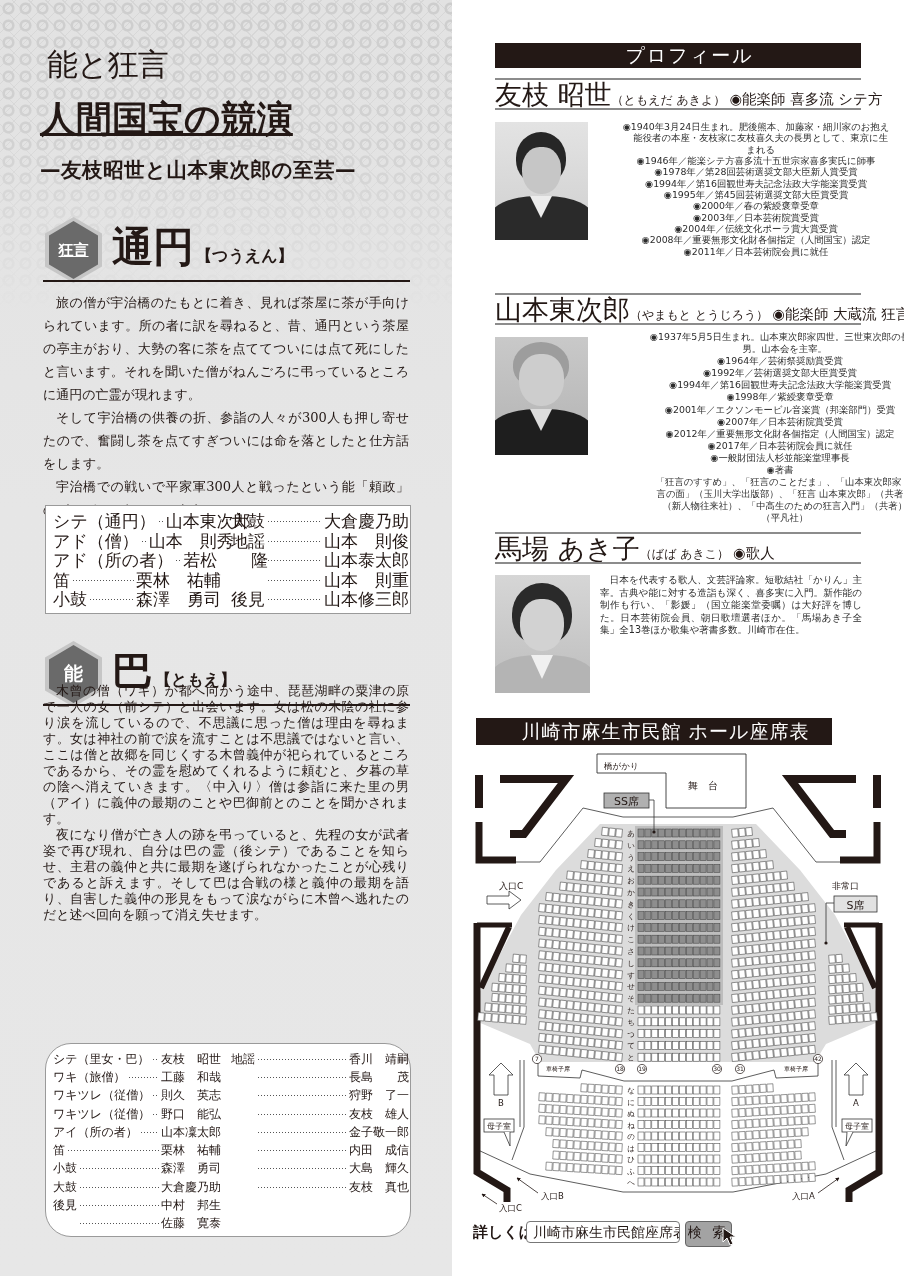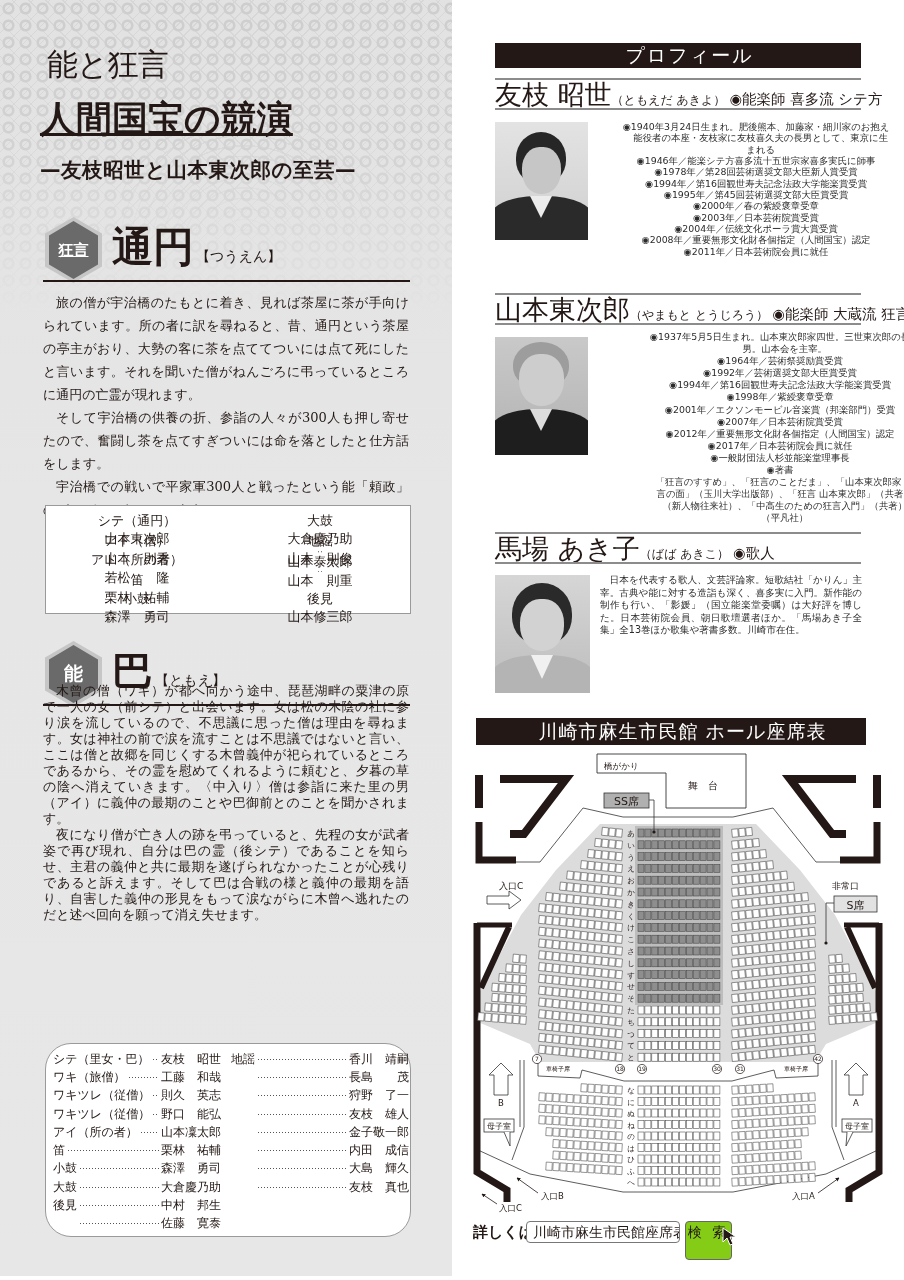--- a/index.html
+++ b/index.html
@@ -22,28 +22,28 @@
   -webkit-mask-image:linear-gradient(180deg,rgba(0,0,0,.7),transparent);mask-image:linear-gradient(180deg,rgba(0,0,0,.7),transparent);}
 
 .t-small{left:47px;top:44px;font-size:31px;letter-spacing:-1px;line-height:40px;white-space:nowrap;}
 .t-main{left:40px;top:88px;font-size:36px;font-weight:900;line-height:60px;white-space:nowrap;text-decoration:underline;}
 .t-sub{left:40px;top:157px;font-size:20.5px;font-weight:bold;line-height:26px;white-space:nowrap;letter-spacing:.5px;}
 
 .hex{position:absolute;width:57px;height:66px;background:#c6c6c6;clip-path:polygon(50% 0,100% 25%,100% 75%,50% 100%,0 75%,0 25%);}
 .hex-inner{position:absolute;left:4px;top:4px;right:4px;bottom:4px;background:#6a6a6a;clip-path:polygon(50% 0,100% 25%,100% 75%,50% 100%,0 75%,0 25%);display:flex;align-items:center;justify-content:center;color:#ffffff;font-family:"DejaVu Sans","Liberation Sans",sans-serif;font-weight:bold;}
 .prog-title{left:112px;white-space:nowrap;line-height:52px;}
 .prog-title .pt{font-size:41px;font-weight:900;}
-.prog-title .pr{font-size:14px;font-weight:normal;margin-left:2px;}
+.prog-title .pr{font-size:16px;font-weight:bold;margin-left:2px;}
 .rule{left:43px;width:367px;height:2px;background:#231815;}
 .para-block{left:43px;width:366px;font-size:13px;text-align:justify;}
 .para-block p{text-indent:1em;}
 
 .cast{left:45px;width:366px;background:#ffffff;border:1px solid #9a9a9a;display:grid;grid-template-columns:168px 178px;column-gap:10px;padding:6px 6px 3px 7px;}
 .cast-row{display:flex;align-items:center;white-space:nowrap;}
-.cast-1 .cast-row{height:19.5px;font-size:13px;flex-direction:column;}
+.cast-1 .cast-row{height:19.5px;font-size:17px;}
 .cast-2 .cast-row{height:18.3px;font-size:12px;}
 .role:empty{width:2em;}
 .dots{flex:1;height:6px;margin:0 2px;min-width:6px;background-image:radial-gradient(circle,#555 0.7px,transparent 0.9px);background-size:3px 3px;background-repeat:repeat-x;background-position:0 50%;}
 .person{white-space:pre;}
 
 
 .bar{background:#231815;color:#ffffff;text-align:center;font-family:"DejaVu Sans","Liberation Sans",sans-serif;padding-left:23px;}
 .prof-header{left:495px;top:43px;width:366px;height:25px;line-height:25px;font-size:19px;letter-spacing:2px;}
 .name-rule{left:495px;width:366px;height:2px;background:#8c8c8c;}
 .name-row{left:495px;display:flex;align-items:baseline;white-space:nowrap;height:28px;}
@@ -72,27 +72,27 @@
 .photo-2 .ph-hair{left:18px;top:5px;width:56px;height:46px;background:#9d9d9d;}
 .photo-2 .ph-face{left:24px;top:17px;width:45px;height:52px;background:#cdcdcd;}
 .photo-2 .ph-body{left:-6px;top:72px;width:105px;height:50px;background:#1e1e1e;}
 .photo-2 .ph-collar{left:35px;top:72px;border-top:22px solid #dddddd;}
 .photo-3{left:495px;top:575px;width:95px;height:118px;background:linear-gradient(#d6d6d6,#bdbdbd);}
 .photo-3 .ph-hair{left:17px;top:8px;width:60px;height:62px;background:#2a2a2a;}
 .photo-3 .ph-face{left:25px;top:24px;width:44px;height:52px;background:#d2d2d2;}
 .photo-3 .ph-body{left:-4px;top:80px;width:103px;height:45px;background:#b4b4b4;}
 .photo-3 .ph-collar{left:36px;top:80px;border-top:24px solid #f0f0f0;}
 
-.seat-header{left:476px;top:718px;width:390px;height:27px;line-height:27px;font-size:19px;letter-spacing:1px;}
+.seat-header{left:476px;top:718px;width:356px;height:27px;line-height:27px;font-size:19px;letter-spacing:1px;}
 #seatmap{position:absolute;left:470px;top:745px;}
 #seatmap text{font-family:"DejaVu Sans","Liberation Sans",sans-serif;fill:#231815;}
 
 .search-prefix{left:473px;top:1222px;font-size:15px;font-weight:bold;line-height:21px;white-space:nowrap;}
 .search-input{left:526px;top:1221px;width:154px;height:22px;border:1px solid #777;border-radius:4px;font-size:14px;line-height:20px;padding-left:6px;background:#fff;white-space:nowrap;overflow:hidden;}
-.search-btn{left:685px;top:1221px;width:47px;height:39px;border:1px solid #666;border-radius:4px;background:#84cc16;font-size:14px;line-height:20px;text-align:center;letter-spacing:3px;white-space:nowrap;}
+.search-btn{left:685px;top:1221px;width:47px;height:26px;border:1px solid #666;border-radius:4px;background:#a3a3a3;font-size:14px;line-height:20px;text-align:center;letter-spacing:3px;white-space:nowrap;}
 .cursor{left:721px;top:1226px;}
 </style>
 </head>
 <body>
 
 <div id="left-panel">
   <div id="left-pattern"></div>
   <div id="left-waves"></div>
 
   <div class="abs t-small">能と狂言</div>

